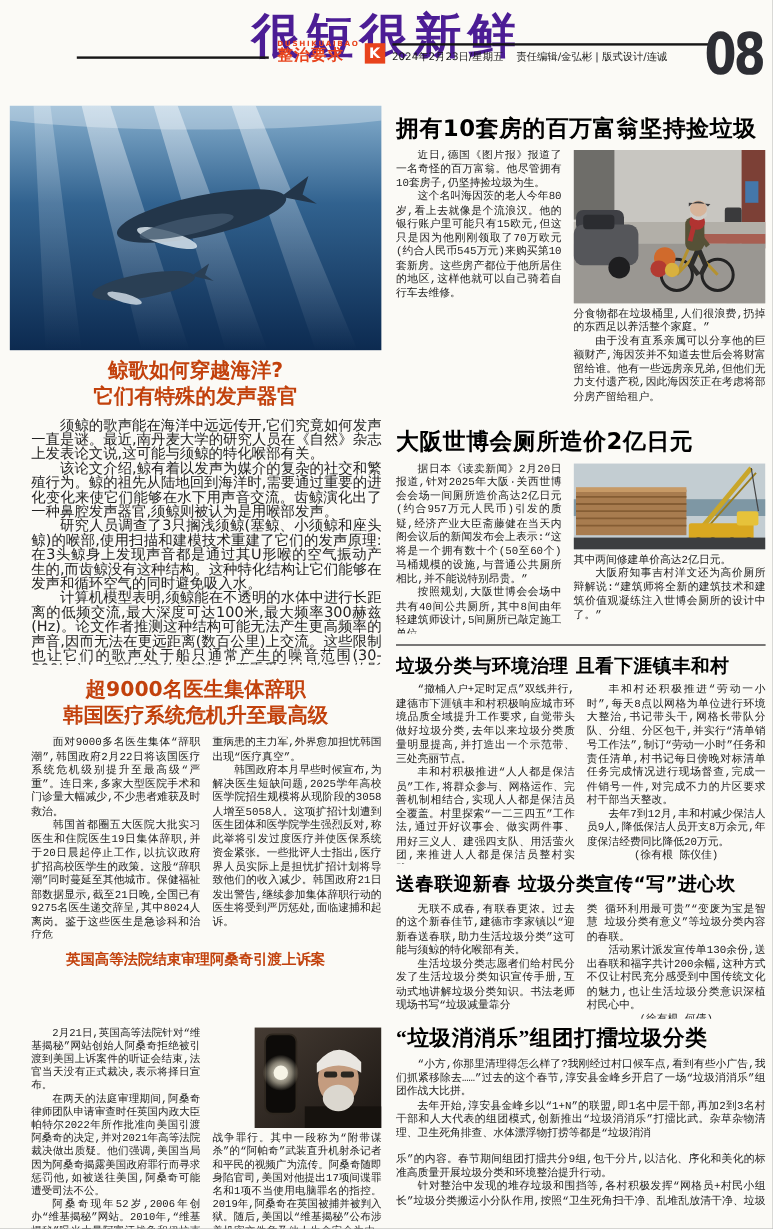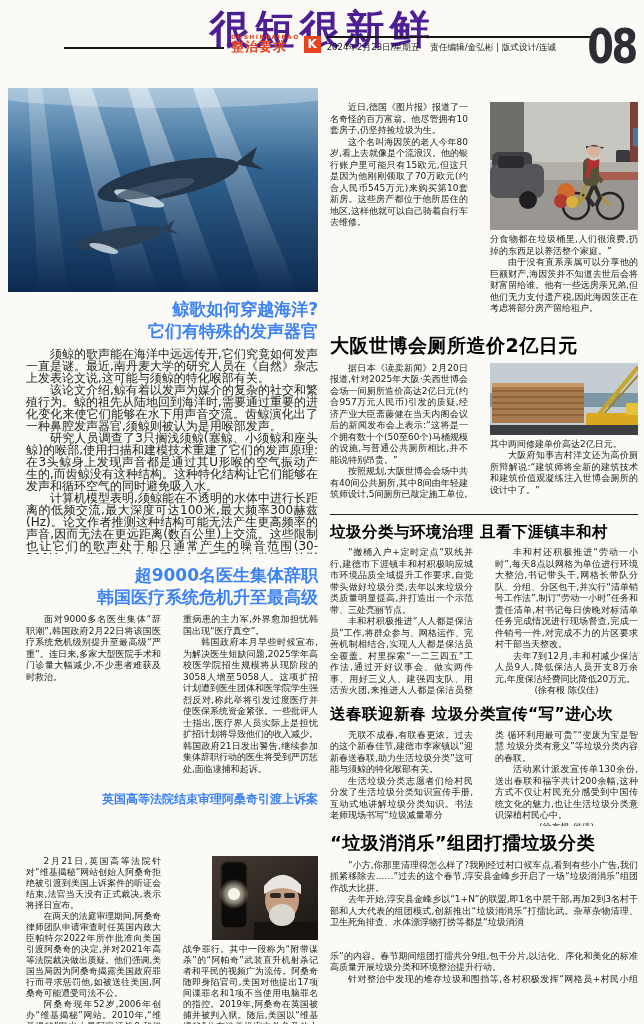--- a/index.html
+++ b/index.html
@@ -22,34 +22,34 @@
   .date-wrap { width:268px; }
   .rule-right { height:2px; background:#161616; margin-bottom:4px; }
   .date-line { font-size:8.6px; white-space:nowrap; color:#1b1b1b; }
   .page-num { position:absolute; top:18px; right:8px; font-size:48px; font-weight:800;
     color:#2d2e34; letter-spacing:-3px; transform:scaleX(.8); transform-origin:right; }
   
   .col { position:absolute; }
   .col-left  { left:8px;  top:88px; width:310px; }
   .col-right { left:330px; top:96px; width:308px; }
   article { display:block; }
-  .title-c { text-align:right; font-weight:700; line-height:1.3; color:#3b82f6; }
+  .title-c { text-align:center; font-weight:700; line-height:1.3; color:#c2410c; }
   .t17 { font-size:17px; }
   .t16 { font-size:12px; }
   .t19 { font-size:19px; font-weight:700; color:#000; line-height:1.2; letter-spacing:.5px;
          white-space:nowrap; overflow:hidden; }
   .t155 { font-size:15.5px; }
   .body { text-align:justify; color:#222; overflow:hidden; }
   .body p { text-indent:2em; }
   .body p.cont { text-indent:0; }
   .body p.byline { text-align:center; text-indent:0; }
   .fs95 { font-size:12px; line-height:12px; }
   .fs9  { font-size:9px;  line-height:11.5px; }
   .fs88 { font-size:8.8px; line-height:11px; }
-  .cols2 { display:flex; gap:22px; }
+  .cols2 { display:flex; gap:10px;font-family:Liberation Mono, monospace; }
   .cols2 > .c { flex:1; min-width:0; }
   .padL { padding-left:18px; }
   .photo { display:block; line-height:0; }
   .photo svg { display:block; }
   .divider { height:1px; background:#222; margin:9px 0 8px 0; }
   .left-footer { display:flex; align-items:center; margin-top:7px; padding-left:56px; }
   .foot-rule { width:106px; height:3px; background:#b9b9b9; margin-right:6px; }
   .foot-text { font-size:10px; font-weight:700; color:#111; }
   .mt6{margin-top:6px;} .mt8{margin-top:8px;} .mt10{margin-top:10px;} .mb4{margin-bottom:4px;}
 </style>
@@ -126,20 +126,21 @@
     </article>
 
     <article class="mt10">
       <h2 class="title-c t17">
         <span>超9000名医生集体辞职</span><br>
         <span>韩国医疗系统危机升至最高级</span>
       </h2>
       <div class="body fs9 cols2 padL mt6" style="height:168px;">
         <div class="c">
           <p>面对9000多名医生集体“辞职潮”,韩国政府2月22日将该国医疗系统危机级别提升至最高级“严重”。连日来,多家大型医院手术和门诊量大幅减少,不少患者难获及时救治。</p>
+          <p>韩国首都圈五大医院大批实习医生和住院医生19日集体辞职,并于20日晨起停止工作,以抗议政府扩招高校医学生的政策。这股“辞职潮”同时蔓延至其他城市。保健福祉部数据显示,截至21日晚,全国已有9275名医生递交辞呈,其中8024人离岗。鉴于这些医生是急诊科和治疗危</p>
         </div>
         <div class="c">
           <p class="cont">重病患的主力军,外界愈加担忧韩国出现“医疗真空”。</p>
           <p>韩国政府本月早些时候宣布,为解决医生短缺问题,2025学年高校医学院招生规模将从现阶段的3058人增至5058人。这项扩招计划遭到医生团体和医学院学生强烈反对,称此举将引发过度医疗并使医保系统资金紧张。一些批评人士指出,医疗界人员实际上是担忧扩招计划将导致他们的收入减少。韩国政府21日发出警告,继续参加集体辞职行动的医生将受到严厉惩处,面临逮捕和起诉。</p>
         </div>
       </div>
     </article>
 
     <article class="mt10">
       <h2 class="title-c t16">英国高等法院结束审理阿桑奇引渡上诉案</h2>
@@ -182,20 +183,21 @@
 
     <div class="left-footer">
       <span class="foot-rule"></span>
       <span class="foot-text">除署名外 综合新华社等报道</span>
     </div>
   </div>
 
   <div class="col col-right">
 
     <article>
+      <h2 class="t19">拥有10套房的百万富翁坚持捡垃圾</h2>
       <div class="body fs9 cols2 mt6" style="height:222px;">
         <div class="c" style="flex:0 0 138px;">
           <p>近日,德国《图片报》报道了一名奇怪的百万富翁。他尽管拥有10套房子,仍坚持捡垃圾为生。</p>
           <p>这个名叫海因茨的老人今年80岁,看上去就像是个流浪汉。他的银行账户里可能只有15欧元,但这只是因为他刚刚领取了70万欧元(约合人民币545万元)来购买第10套新房。这些房产都位于他所居住的地区,这样他就可以自己骑着自行车去维修。</p>
         </div>
         <div class="c">
           <div class="photo mb4">
             <svg width="160" height="128" viewBox="0 0 160 128">
               <rect width="160" height="128" fill="#c8c6c1"></rect>
               <rect x="0" y="0" width="34" height="58" fill="#6e6d69"></rect>
@@ -290,21 +292,21 @@
         </div>
         <div class="c">
           <p class="cont">类 循环利用最可贵”“变废为宝是智慧 垃圾分类有意义”等垃圾分类内容的春联。</p>
           <p>活动累计派发宣传单130余份,送出春联和福字共计200余幅,这种方式不仅让村民充分感受到中国传统文化的魅力,也让生活垃圾分类意识深植村民心中。</p>
           <p class="byline">(徐有根 何倩)</p>
         </div>
       </div>
     </article>
 
     <article class="mt6">
-      <h2 class="t19" style="font-size:18px;">“垃圾消消乐”组团打擂垃圾分类</h2>
+      <h2 class="t19" style="font-size:18px;font-family:Liberation Serif, serif;">“垃圾消消乐”组团打擂垃圾分类</h2>
       <div class="body fs9 cols2 mt6" style="height:124px;flex-direction:column;">
         <div class="c">
           <p>“小方,你那里清理得怎么样了?我刚经过村口候车点,看到有些小广告,我们抓紧移除去……”过去的这个春节,淳安县金峰乡开启了一场“垃圾消消乐”组团作战大比拼。</p>
           <p>去年开始,淳安县金峰乡以“1+N”的联盟,即1名中层干部,再加2到3名村干部和人大代表的组团模式,创新推出“垃圾消消乐”打擂比武。杂草杂物清理、卫生死角排查、水体漂浮物打捞等都是“垃圾消消</p>
         </div>
         <div class="c">
           <p class="cont">乐”的内容。春节期间组团打擂共分9组,包干分片,以洁化、序化和美化的标准高质量开展垃圾分类和环境整治提升行动。</p>
           <p>针对整治中发现的堆存垃圾和围挡等,各村积极发挥“网格员+村民小组长”垃圾分类搬运小分队作用,按照“卫生死角扫干净、乱堆乱放清干净、垃圾分类理干净”整治要求,将村落、田园、楼宇垃圾全部清理干净。</p>
           <p class="byline">(李知朋)</p>
         </div>

